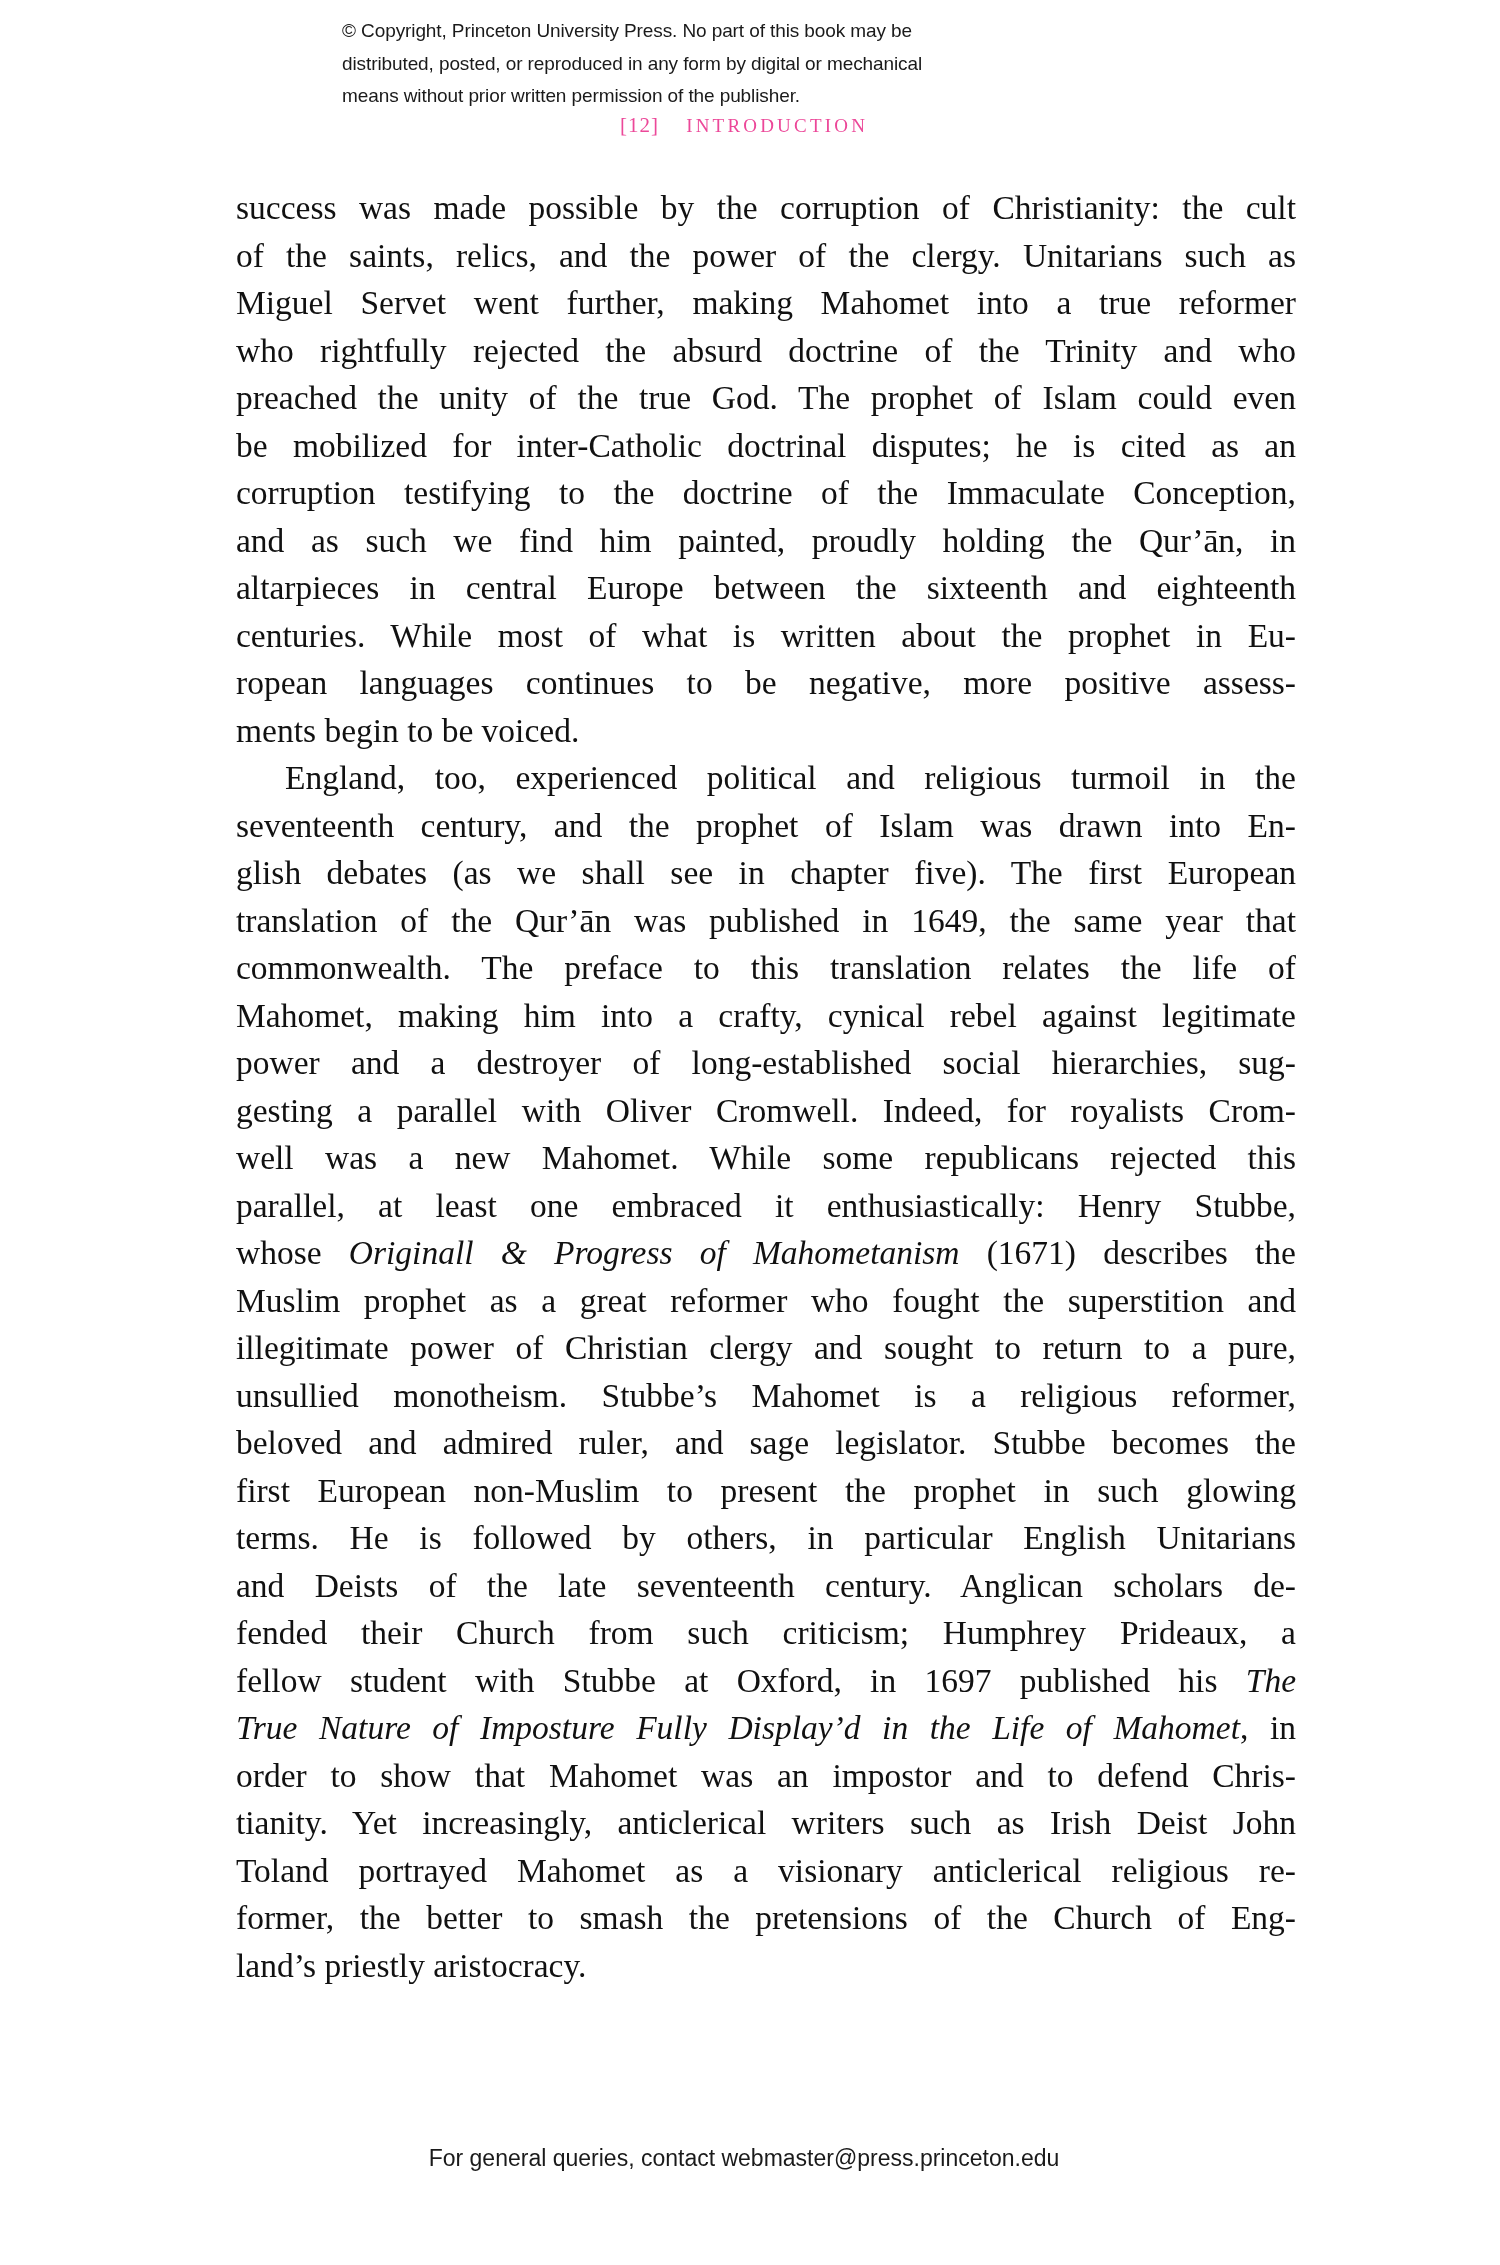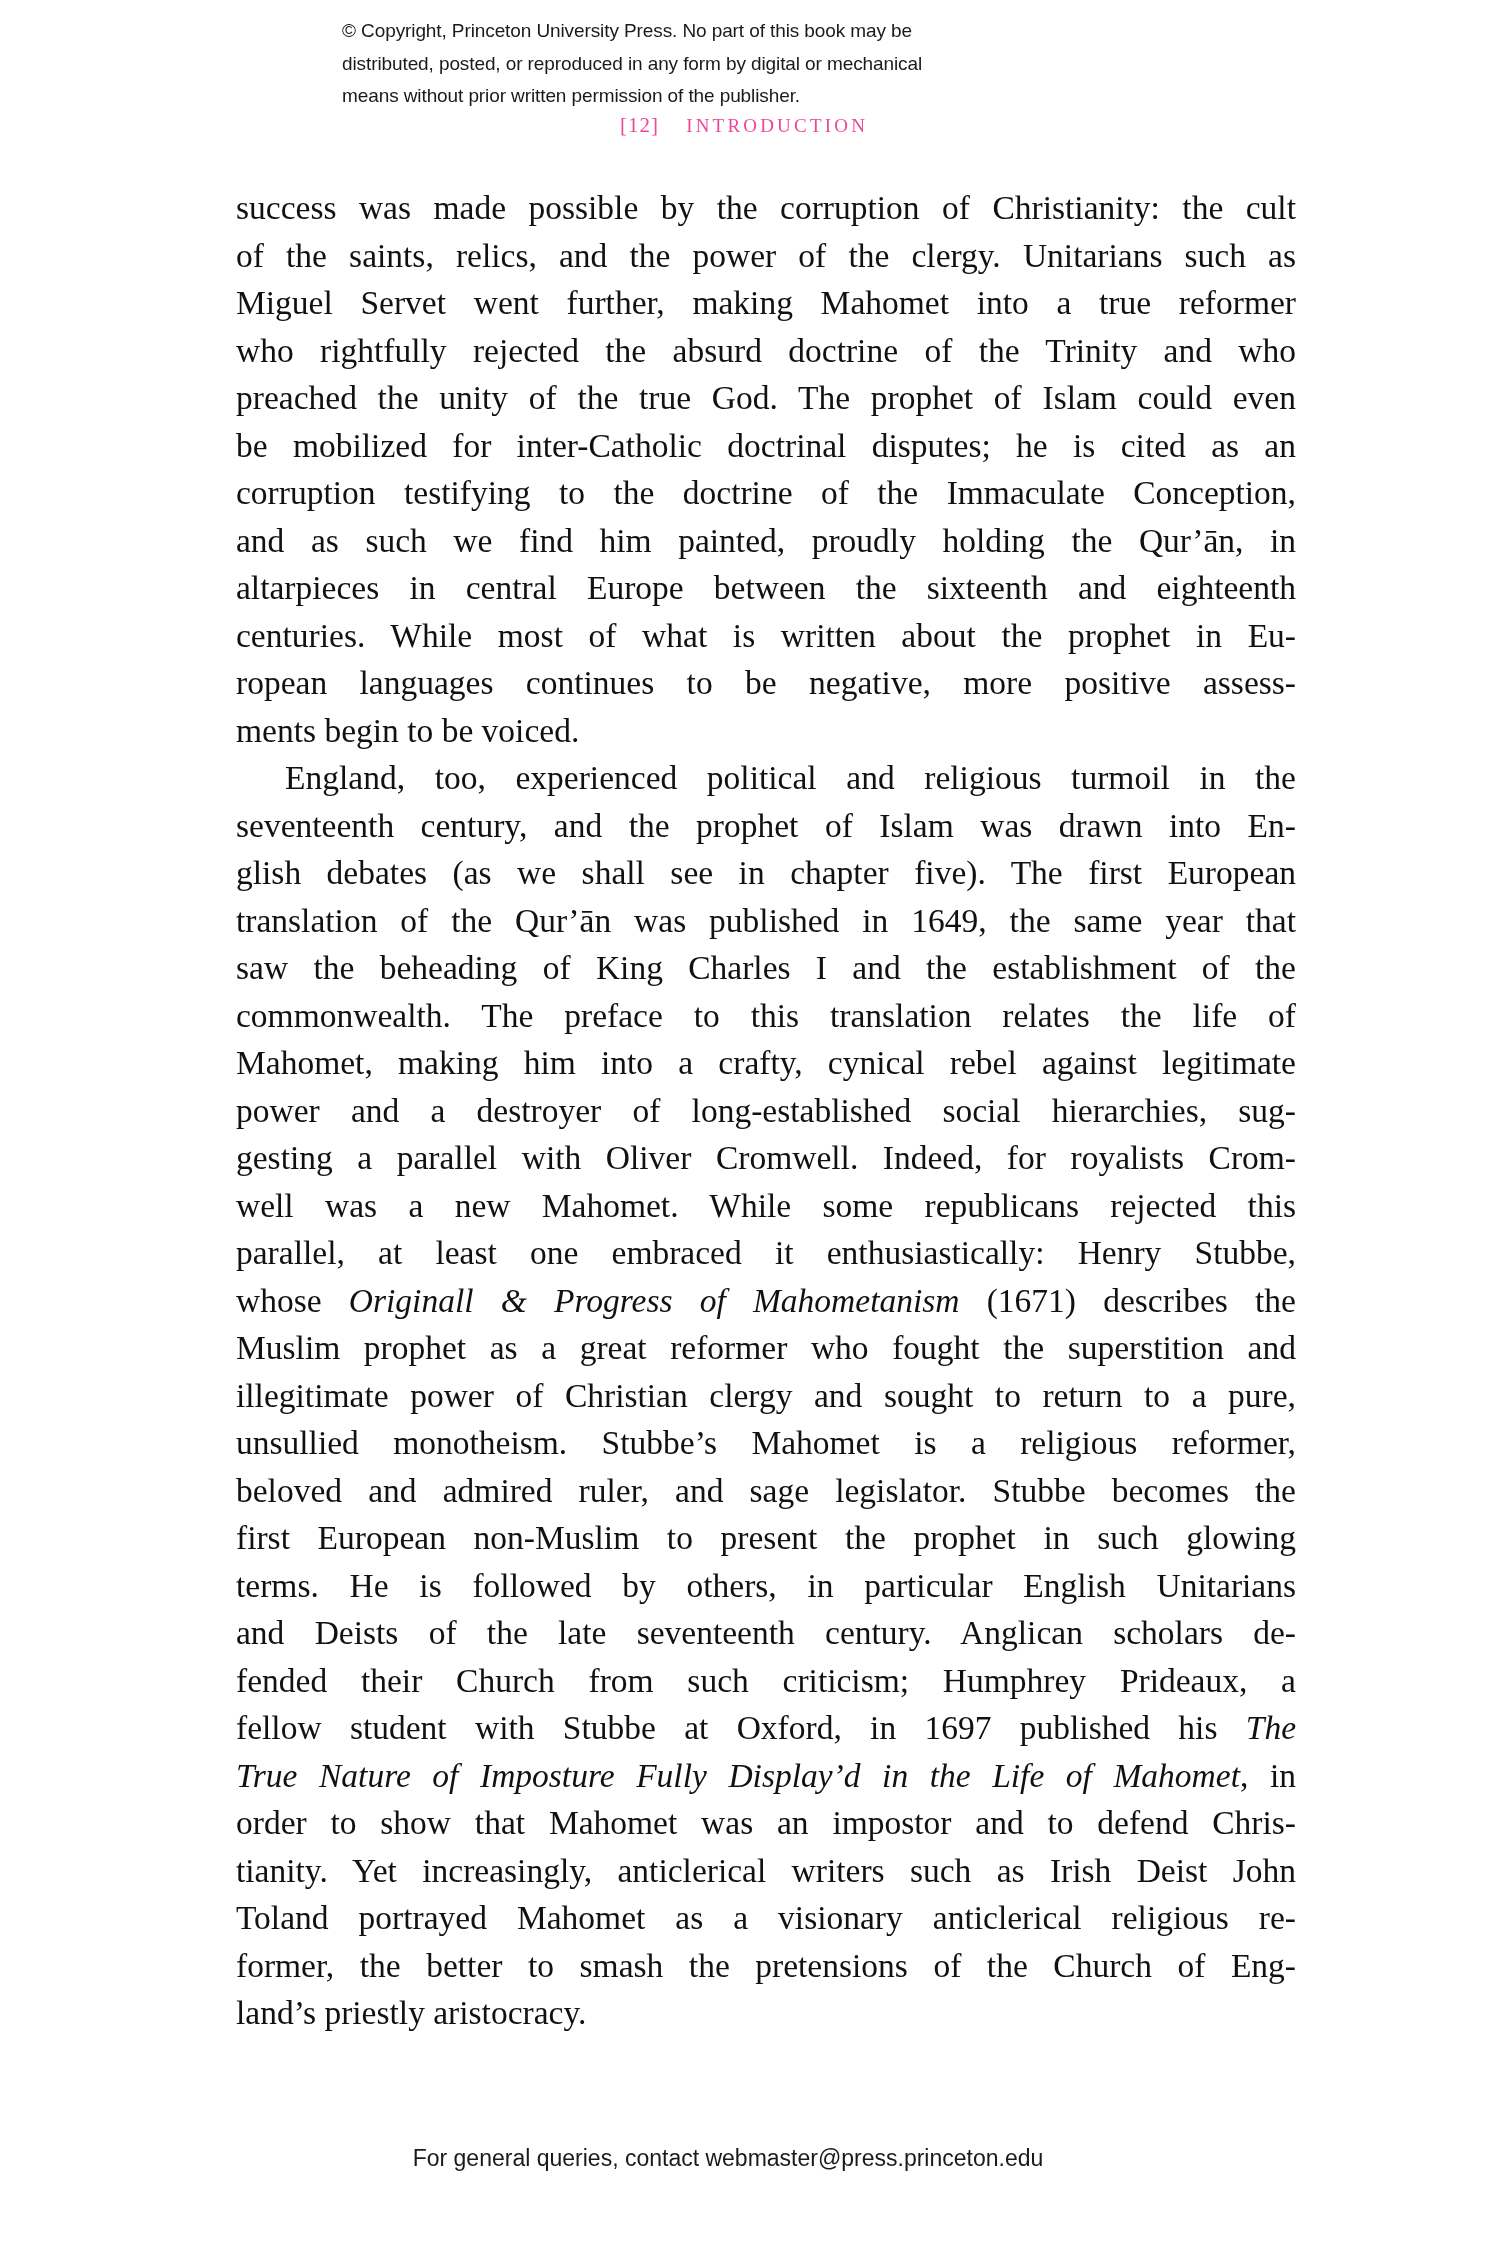--- a/index.html
+++ b/index.html
@@ -68,21 +68,21 @@
       text-align: center;
       text-align-last: left;
     }
     .line.indent {
       padding-left: 49px;
     }
     .line em {
     }
     .footer {
       position: absolute;
-      left: 0;
+      left: 16px;
       width: 1456px;
       top: 2143px;
       text-align: center;
       font-family: "Liberation Sans", sans-serif;
       font-size: 23px;
       line-height: 30px;
       color: #1a1a1a;
     }
   </style>
 </head>
@@ -112,21 +112,20 @@
       <span class="line"><span>altarpieces in central Europe between the sixteenth and eighteenth</span></span>
       <span class="line"><span>centuries. While most of what is written about the prophet in Eu-</span></span>
       <span class="line"><span>ropean languages continues to be negative, more positive assess-</span></span>
       <span class="line last"><span>ments begin to be voiced.</span></span>
     </div>
     <div>
       <span class="line indent"><span>England, too, experienced political and religious turmoil in the</span></span>
       <span class="line"><span>seventeenth century, and the prophet of Islam was drawn into En-</span></span>
       <span class="line"><span>glish debates (as we shall see in chapter five). The first European</span></span>
       <span class="line"><span>translation of the Qur’ān was published in 1649, the same year that</span></span>
-      <span class="line"><span>saw the beheading of King Charles I and the establishment of the</span></span>
       <span class="line"><span>commonwealth. The preface to this translation relates the life of</span></span>
       <span class="line"><span>Mahomet, making him into a crafty, cynical rebel against legitimate</span></span>
       <span class="line"><span>power and a destroyer of long-established social hierarchies, sug-</span></span>
       <span class="line"><span>gesting a parallel with Oliver Cromwell. Indeed, for royalists Crom-</span></span>
       <span class="line"><span>well was a new Mahomet. While some republicans rejected this</span></span>
       <span class="line"><span>parallel, at least one embraced it enthusiastically: Henry Stubbe,</span></span>
       <span class="line"><span>whose </span><em>Originall &amp; Progress of Mahometanism</em><span> (1671) describes the</span></span>
       <span class="line"><span>Muslim prophet as a great reformer who fought the superstition and</span></span>
       <span class="line"><span>illegitimate power of Christian clergy and sought to return to a pure,</span></span>
       <span class="line"><span>unsullied monotheism. Stubbe’s Mahomet is a religious reformer,</span></span>

